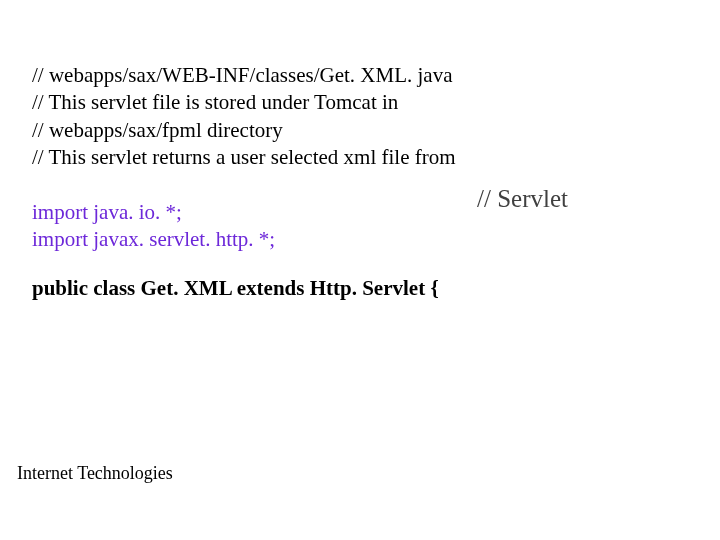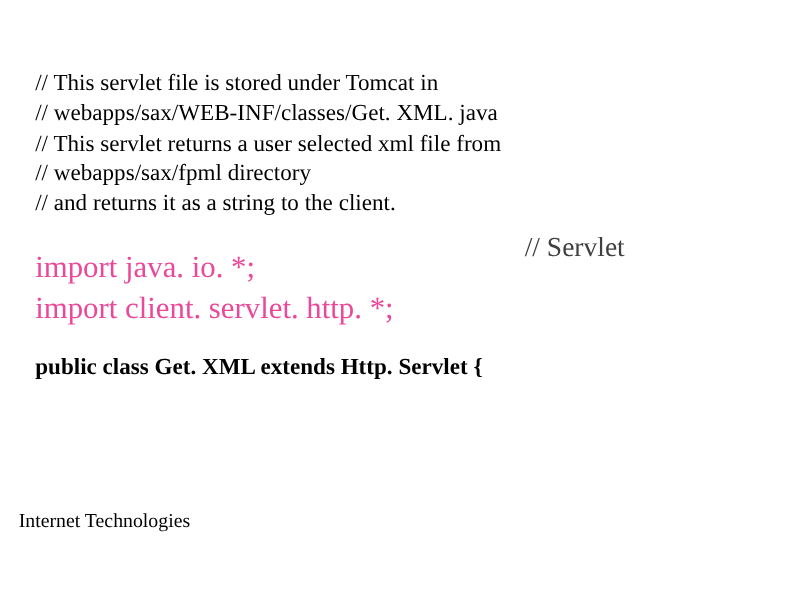--- a/index.html
+++ b/index.html
@@ -32,23 +32,23 @@
       position: relative;
     }
     .servlet-comment {
       position: absolute;
       top: -14px;
       left: 445px;
       font-size: 25px;
       color: #404040;
     }
     .imports {
-      font-size: 28px;
+      font-size: 21px;
       line-height: 1.3;
-      color: #ec4899;
+      color: #6d28d9;
     }
     .class-decl {
       font-size: 21px;
       color: #000;
       margin-top: 22px;
       font-weight: bold;
     }
     .footer {
       position: absolute;
       bottom: 56px;
@@ -56,33 +56,32 @@
       width: 100%;
       font-size: 18px;
       color: #000;
     }
   </style>
 </head>
 <body>
 
 <div class="content">
   <div class="code-block">
+    <span class="code-line">//  webapps/sax/WEB-INF/classes/Get. XML. java</span>
     <span class="code-line">// This servlet file is stored under Tomcat in</span>
-    <span class="code-line">//  webapps/sax/WEB-INF/classes/Get. XML. java</span>
+    <span class="code-line">// webapps/sax/fpml directory</span>
     <span class="code-line">// This servlet returns a user selected xml file from</span>
-    <span class="code-line">// webapps/sax/fpml directory</span>
-    <span class="code-line">// and returns it as a string to the client.</span>
   </div>
 
   <div class="section-gap"></div>
 
   <div class="imports-wrapper">
     <span class="servlet-comment">// Servlet</span>
     <div class="imports">
       <span class="code-line">import java. io. *;</span>
-      <span class="code-line">import client. servlet. http. *;</span>
+      <span class="code-line">import javax. servlet. http. *;</span>
     </div>
   </div>
 
   <div class="class-decl">public class Get. XML extends Http. Servlet {</div>
 </div>
 
 <div class="footer">Internet Technologies</div>
 
 </body></html>

